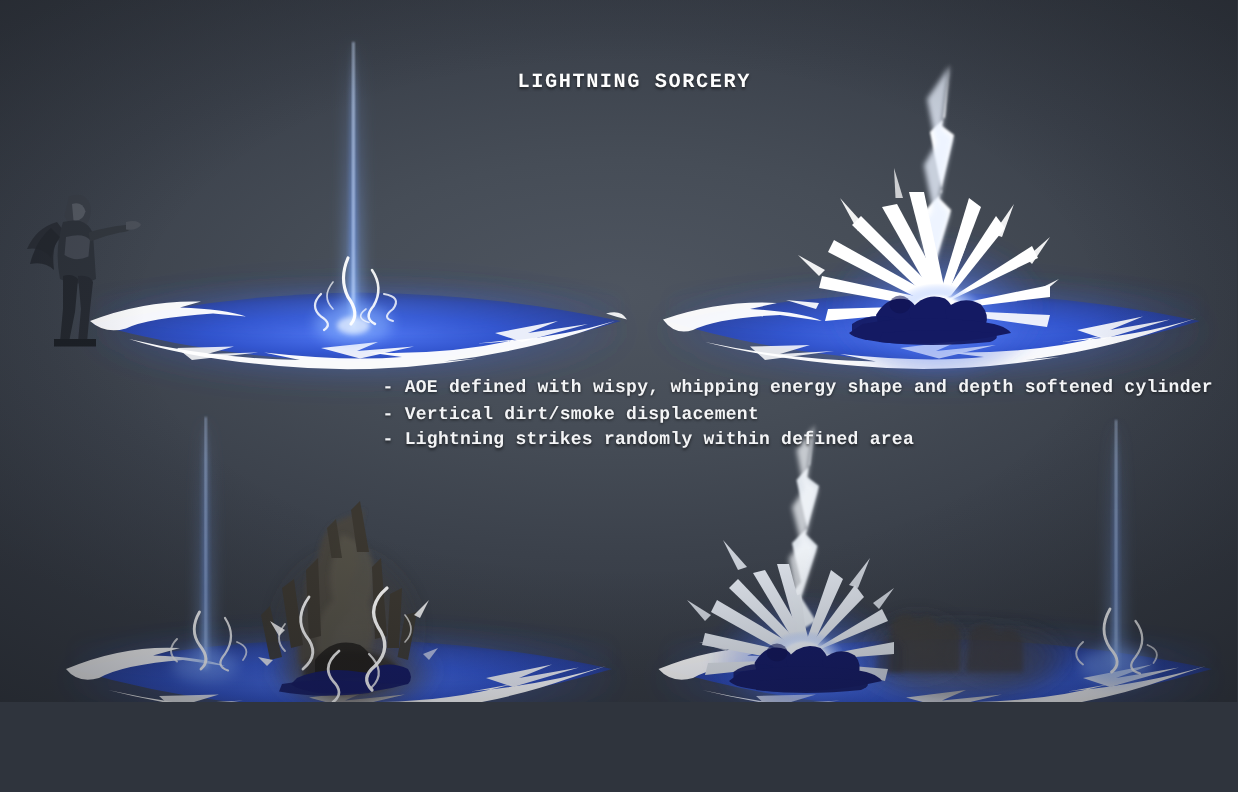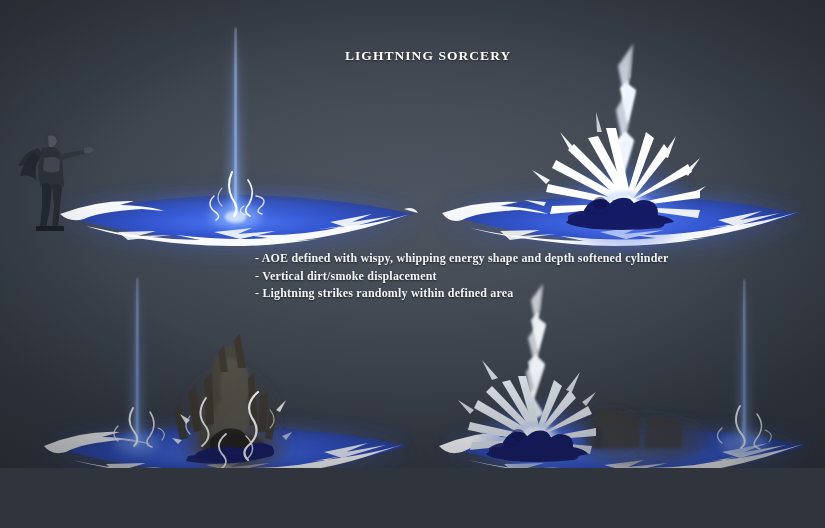--- a/index.html
+++ b/index.html
@@ -1,18 +1,18 @@
 <!DOCTYPE html>
 <html><head>
 <meta charset="utf-8">
 <style>
   html,body{margin:0;padding:0;background:#2f343d;}
   #stage{
     position:relative;width:825px;height:468px;overflow:hidden;
-    font-family:Liberation Serif, serif;
+    font-family:Liberation Mono, monospace;
     background:
       radial-gradient(ellipse 70% 55% at 50% 42%, #4e5560 0%, #464d57 35%, #3b414b 68%, #343942 100%),
       #343942;
   }
   #stage:after{
     content:"";position:absolute;inset:0;pointer-events:none;
     background:radial-gradient(ellipse 85% 80% at 50% 45%, rgba(0,0,0,0) 45%, rgba(18,21,26,.55) 100%);
   }
   .lyr{position:absolute;inset:0;}
   svg.lyr{overflow:visible;}

